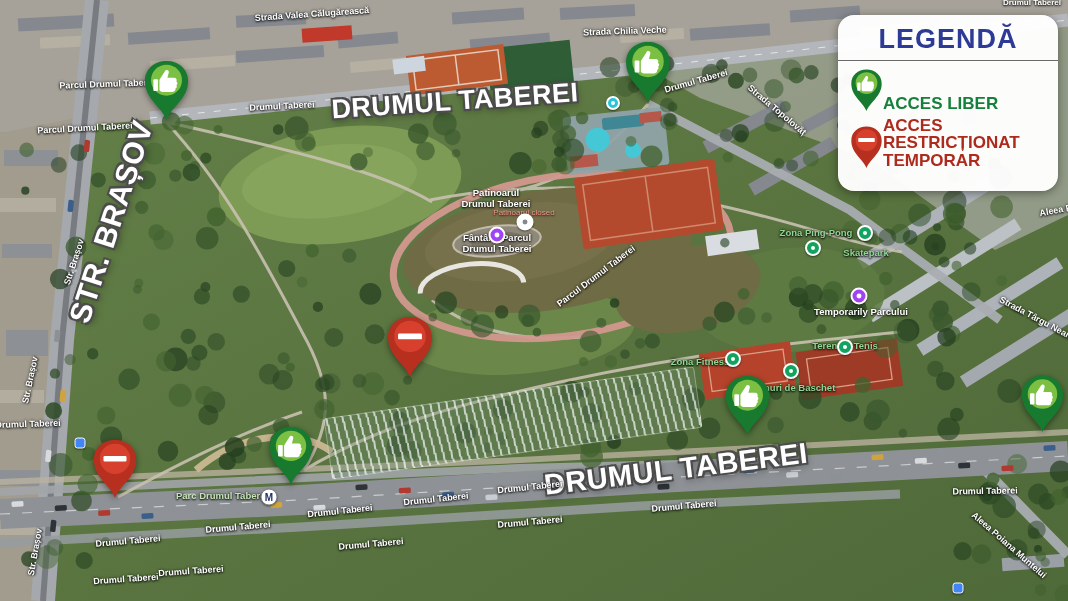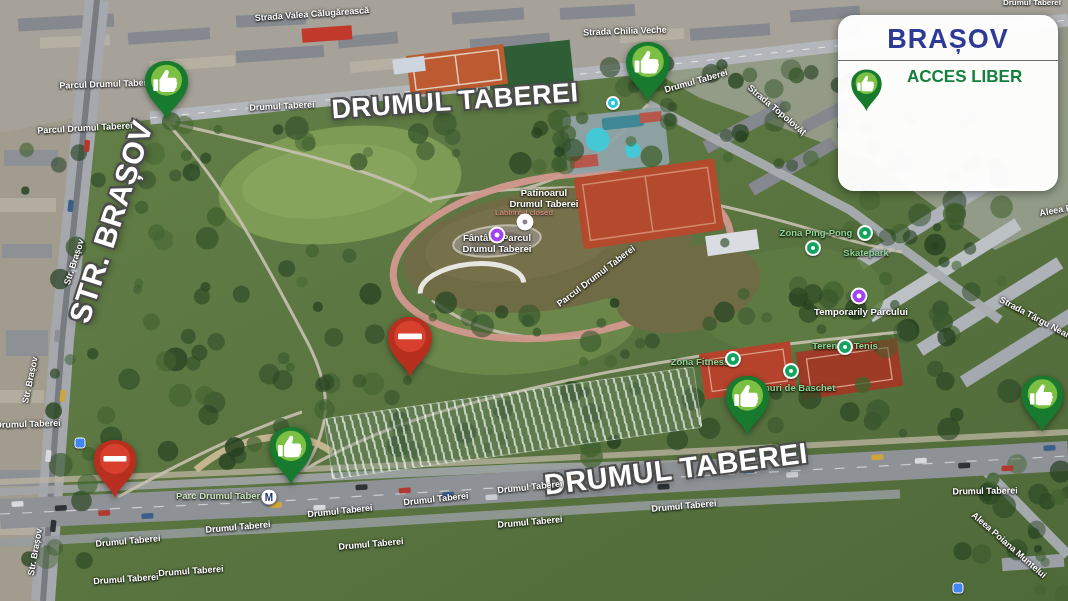--- a/index.html
+++ b/index.html
@@ -39,21 +39,21 @@
   .poi.metro{width:15px;height:15px;background:#ffffff;border:1.5px solid #7b7f85;
        color:#21306b;font-size:10px;font-weight:800;display:flex;align-items:center;
        justify-content:center;line-height:1;}
   .poi.metro::after{display:none;}
   .marker{position:absolute;filter:drop-shadow(0 2px 3px rgba(0,0,0,.45));}
   .legend{position:absolute;left:838px;top:15px;width:220px;height:176px;
     background:rgba(255,255,255,.97);border-radius:16px;box-sizing:border-box;
     padding:9px 12px 0 12px;box-shadow:0 2px 10px rgba(0,0,0,.4);}
   .legend-title{text-align:center;font-size:27px;font-weight:800;color:#2d3a96;letter-spacing:1px;}
   .legend-divider{border-top:1.5px solid #6a6a6a;margin:5px -12px 7px -12px;}
-  .legend-item{display:flex;align-items:flex-start;gap:24px;margin-bottom:5px;}
+  .legend-item{display:flex;align-items:flex-end;gap:0;margin-bottom:5px;}
   .legend-pin{width:33px;height:44px;flex:0 0 auto;}
   .legend-label{font-size:17px;font-weight:800;line-height:1.02;}
   .legend-label.green{color:#15803c;}
   .legend-label.red{color:#ae2a1c;}
 </style>
 </head>
 <body>
 
 <div class="stage">
 
@@ -537,23 +537,23 @@
       <span class="lbl street" style="left: 238px; top: 527px; transform: translate(-50%, -50%) rotate(-5deg);">Drumul Taberei</span>
       <span class="lbl street" style="left: 340px; top: 511px; transform: translate(-50%, -50%) rotate(-6deg);">Drumul Taberei</span>
       <span class="lbl street" style="left: 371px; top: 544px; transform: translate(-50%, -50%) rotate(-5deg);">Drumul Taberei</span>
       <span class="lbl street" style="left: 436px; top: 499px; transform: translate(-50%, -50%) rotate(-6deg);">Drumul Taberei</span>
       <span class="lbl street" style="left: 530px; top: 487px; transform: translate(-50%, -50%) rotate(-6deg);">Drumul Taberei</span>
       <span class="lbl street" style="left: 530px; top: 522px; transform: translate(-50%, -50%) rotate(-5deg);">Drumul Taberei</span>
       <span class="lbl street" style="left: 684px; top: 506px; transform: translate(-50%, -50%) rotate(-5deg);">Drumul Taberei</span>
       <span class="lbl street" style="left: 985px; top: 491px; transform: translate(-50%, -50%) rotate(-1deg);">Drumul Taberei</span>
       <span class="lbl street" style="left: 1009px; top: 545px; transform: translate(-50%, -50%) rotate(41deg);">Aleea Poiana Muntelui</span>
       <span class="lbl street" style="left: 596px; top: 276px; transform: translate(-50%, -50%) rotate(-37deg);">Parcul Drumul Taberei</span>
-      <span class="lbl poi-white" style="left: 544px; top: 199px; transform: translate(-50%, -50%) rotate(0deg);">Patinoarul
+      <span class="lbl poi-white" style="left: 496px; top: 199px; transform: translate(-50%, -50%) rotate(0deg);">Patinoarul
 Drumul Taberei</span>
-      <span class="lbl closed" style="left: 524px; top: 213px; transform: translate(-50%, -50%) rotate(0deg);">Labirintul closed</span>
+      <span class="lbl closed" style="left: 524px; top: 213px; transform: translate(-50%, -50%) rotate(0deg);">Patinoarul closed</span>
       <span class="lbl poi-white" style="left: 497px; top: 244px; transform: translate(-50%, -50%) rotate(0deg);">Fântâna Parcul
 Drumul Taberei</span>
       <span class="lbl poi-green" style="left: 816px; top: 233px; transform: translate(-50%, -50%) rotate(0deg);">Zona Ping-Pong</span>
       <span class="lbl poi-green" style="left: 866px; top: 253px; transform: translate(-50%, -50%) rotate(0deg); text-align: right;">Skatepark</span>
       <span class="lbl poi-white" style="left: 861px; top: 312px; transform: translate(-50%, -50%) rotate(0deg);">Temporarily Parcului</span>
       <span class="lbl poi-green" style="left: 700px; top: 362px; transform: translate(-50%, -50%) rotate(0deg);">Zona Fitness</span>
       <span class="lbl poi-green" style="left: 845px; top: 346px; transform: translate(-50%, -50%) rotate(0deg);">Teren de Tenis</span>
       <span class="lbl poi-green" style="left: 790px; top: 388px; transform: translate(-50%, -50%) rotate(0deg);">Terenuri de Baschet</span>
       <span class="lbl park" style="left: 222px; top: 496px; transform: translate(-50%, -50%) rotate(0deg);">Parc Drumul Taberei</span>
     </div>
@@ -632,29 +632,39 @@
       <div class="marker" style="left: 92px; top: 438px; width: 46px; height: 61px;">
         <svg viewBox="0 0 100 132" style="display:block;width:100%;height:100%">
           <path d="M50 130 C41 103 4 86 4 47 C4 21 24 4 50 4 C76 4 96 21 96 47 C96 86 59 103 50 130 Z" fill="#b7301f"></path>
           <circle cx="50" cy="45" r="33" fill="#d8402e"></circle>
           <rect x="25" y="39" width="50" height="12" rx="2.5" fill="#ffffff"></rect>
         </svg>
       </div>
     </div>
 
   <div class="legend">
-    <div class="legend-title">BRAȘOV</div>
+    <div class="legend-title">LEGENDĂ</div>
     <div class="legend-divider"></div>
     <div class="legend-item">
       <span class="legend-pin" id="legend-pin-free">
           <svg viewBox="0 0 100 132" style="display:block;width:100%;height:100%">
             <path d="M50 130 C41 103 4 86 4 47 C4 21 24 4 50 4 C76 4 96 21 96 47 C96 86 59 103 50 130 Z" fill="#187a2e"></path>
             <circle cx="50" cy="45" r="33" fill="#7bc043"></circle>
             <g fill="#ffffff">
               <rect x="22" y="43" width="10" height="25" rx="2"></rect>
               <path d="M35 66 V44 L46 27 C48 21 55 23 55 28 L52 40 H66 C71 40 73 44 71 48 C74 50 74 54 71 56 C73 58 72 62 69 63 C70 67 67 70 63 70 H42 C38 70 36 68 35 66 Z"></path>
             </g>
           </svg>
         </span>
       <span class="legend-label green">ACCES LIBER</span>
     </div>
+    <div class="legend-item">
+      <span class="legend-pin" id="legend-pin-restricted">
+          <svg viewBox="0 0 100 132" style="display:block;width:100%;height:100%">
+            <path d="M50 130 C41 103 4 86 4 47 C4 21 24 4 50 4 C76 4 96 21 96 47 C96 86 59 103 50 130 Z" fill="#b7301f"></path>
+            <circle cx="50" cy="45" r="33" fill="#d8402e"></circle>
+            <rect x="25" y="39" width="50" height="12" rx="2.5" fill="#ffffff"></rect>
+          </svg>
+        </span>
+      <span class="legend-label red">ACCES RESTRICȚIONAT TEMPORAR</span>
+    </div>
   </div>
 </div>
 
 </body></html>

